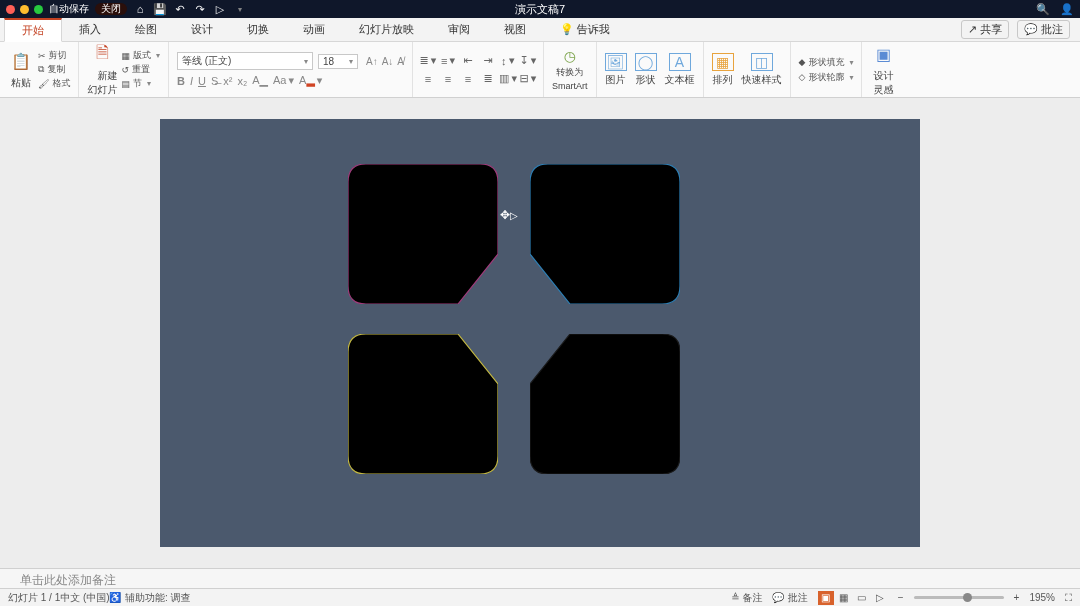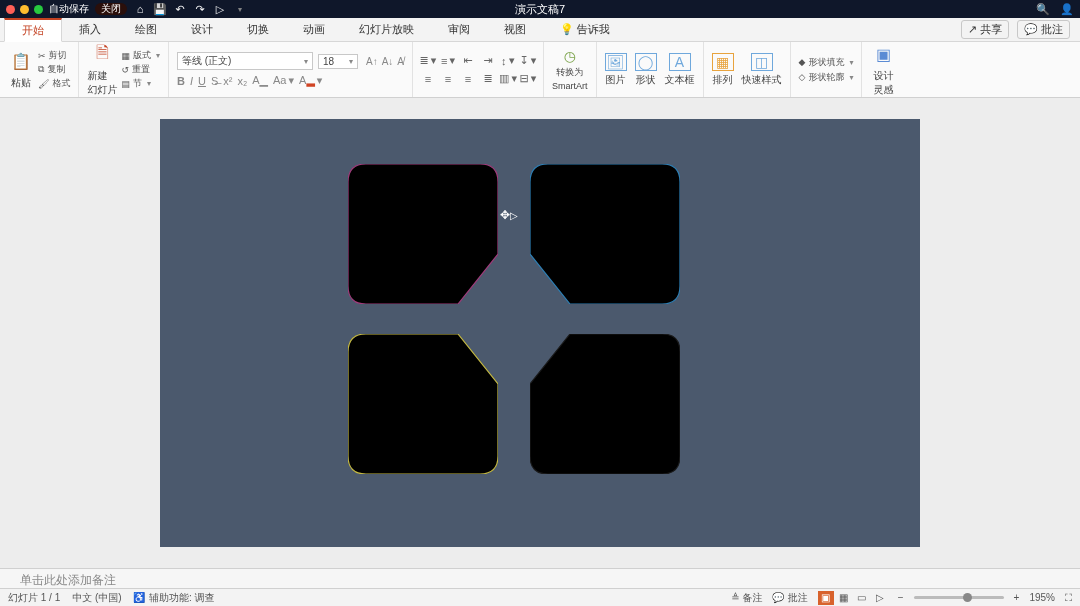--- a/index.html
+++ b/index.html
@@ -42,21 +42,21 @@
   .fill-outline-grp div { display:flex; align-items:center; gap:3px; }
   .canvas-area { height:470px; background:#ededed; display:flex; align-items:center; justify-content:center; position:relative; }
   .slide { width:760px; height:428px; background:#4b596d; position:relative; }
   .shape { position:absolute; width:150px; height:140px; }
   .s1 { left:188px; top:45px; }
   .s2 { left:370px; top:45px; }
   .s3 { left:188px; top:215px; }
   .s4 { left:370px; top:215px; }
   .cursor-move { position:absolute; left:340px; top:89px; font-size:12px; color:#fff; pointer-events:none; }
   .notes { height:20px; background:#f6f6f6; border-top:1px solid #d0d0d0; font-size:12px; color:#888; padding:3px 20px; }
-  .status { height:18px; background:#f3f3f3; border-top:1px solid #d0d0d0; display:flex; align-items:center; font-size:10px; color:#555; padding:0 8px; gap:12px; }
+  .status { height:18px; background:#f3f3f3; border-top:1px solid #d0d0d0; display:flex; align-items:center; font-size:10px; color:#555; padding:0 8px; }
   .status-right { margin-left:auto; display:flex; align-items:center; gap:10px; }
   .view-btns { display:flex; gap:2px; }
   .view-btns span { width:16px; height:14px; display:inline-flex; align-items:center; justify-content:center; border:1px solid transparent; font-size:10px; }
   .view-btns span.active { background:#d8622c; color:#fff; }
   .zoom-slider { width:90px; height:3px; background:#bbb; position:relative; border-radius:2px; }
   .zoom-slider::before { content:""; position:absolute; left:55%; top:-3px; width:9px; height:9px; background:#888; border-radius:50%; }
   .chev { font-size:8px; color:#888; }
   .carat { margin-left:2px; }
 </style>
 </head>
@@ -149,21 +149,21 @@
             <span>🖌</span>
             <span>格式</span>
           </div>
       </div>
     </div>
   </div>
   <div class="grp">
     <div class="grp-row">
       <div class="big">
         <div class="glyph">🗎</div>
-        <span style="white-space:pre; text-align:left">新建
+        <span style="white-space:pre; text-align:right">新建
 幻灯片</span>
       </div>
       <div class="mini">
         <div>
             <span>▦</span>
             <span>版式</span>
             <span class="chev carat">▾</span>
           </div>
         <div>
             <span>↺</span>

